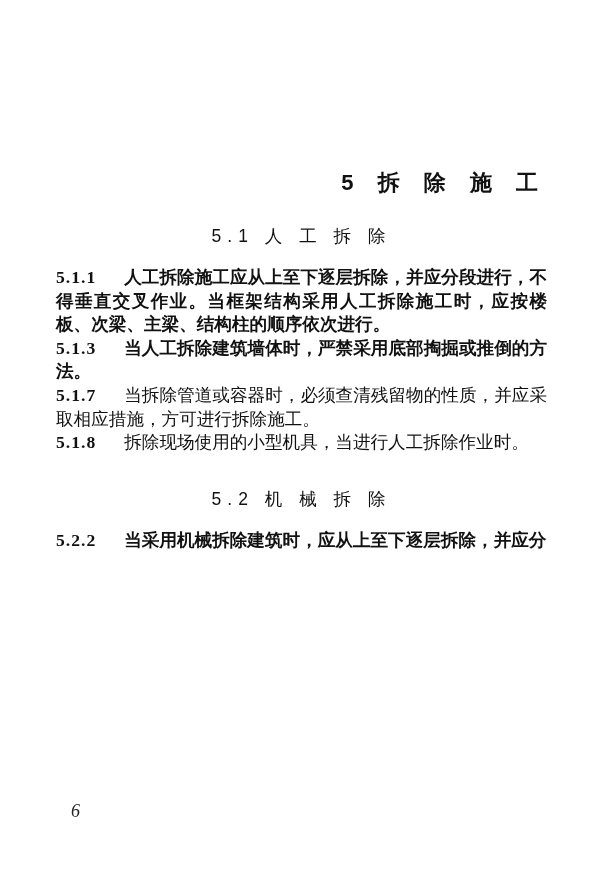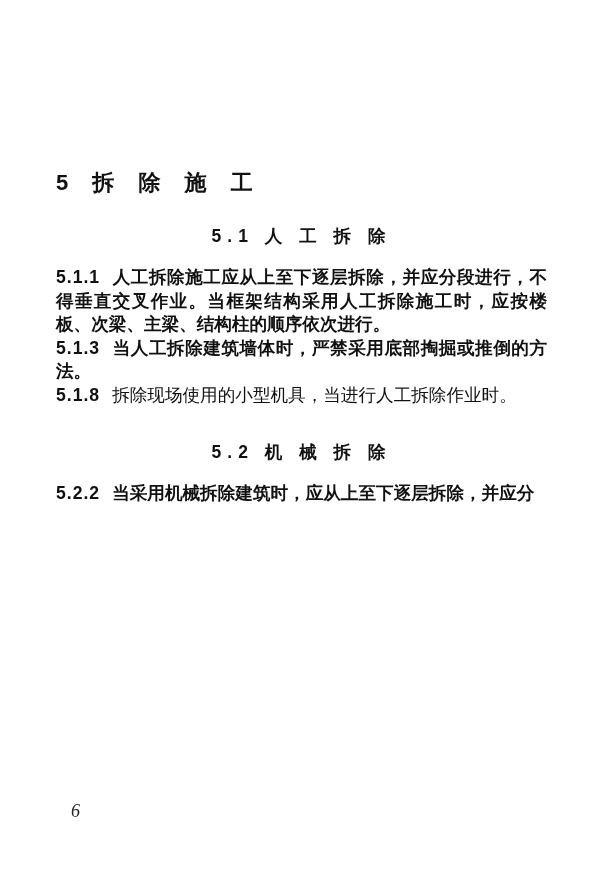--- a/index.html
+++ b/index.html
@@ -13,50 +13,50 @@
     overflow: hidden;
     font-family: "Liberation Serif", "DejaVu Serif", serif;
   }
   .content {
     position: absolute;
     left: 56px;
     top: 168px;
     width: 491px;
   }
   .chapter-title {
-    text-align: left;
+    text-align: right;
     font-family: "Liberation Sans", "DejaVu Sans", sans-serif;
     font-weight: bold;
     font-size: 22px;
     letter-spacing: 9px;
     margin-bottom: 26px;
     white-space: nowrap;
   }
   .section-heading {
     text-align: center;
     font-family: "Liberation Sans", "DejaVu Sans", sans-serif;
-    font-weight: bold;
+    font-weight: normal;
     font-size: 17.5px;
     letter-spacing: 6px;
     margin-bottom: 18px;
     white-space: nowrap;
   }
   .section-heading.second {
     margin-top: 32px;
   }
   .clause {
     font-size: 17.6px;
     line-height: 23.6px;
     text-align: justify;
     text-justify: inter-character;
   }
   .clause .num {
-    font-family: Liberation Sans, sans-serif;
+    font-family: Liberation Serif, serif;
     font-weight: bold;
-    margin-right: 12px;
+    margin-right: 28px;
     letter-spacing: 1px;
   }
   .clause.bold {
     font-family: "Liberation Sans", "DejaVu Sans", sans-serif;
     font-weight: bold;
   }
   .page-number {
     position: absolute;
     left: 71px;
     top: 801px;
@@ -76,20 +76,23 @@
 
     <div class="section-heading">5.1  人 工 拆 除</div>
 
     <p class="clause bold">
       <span class="num">5.1.1</span><span>人工拆除施工应从上至下逐层拆除，并应分段进行，不得垂直交叉作业。当框架结构采用人工拆除施工时，应按楼板、次梁、主梁、结构柱的顺序依次进行。</span>
     </p>
     <p class="clause bold">
       <span class="num">5.1.3</span><span>当人工拆除建筑墙体时，严禁采用底部掏掘或推倒的方法。</span>
     </p>
     <p class="clause">
+      <span class="num">5.1.7</span><span>当拆除管道或容器时，必须查清残留物的性质，并应采取相应措施，方可进行拆除施工。</span>
+    </p>
+    <p class="clause">
       <span class="num">5.1.8</span><span>拆除现场使用的小型机具，当进行人工拆除作业时。</span>
     </p>
 
     <div class="section-heading second">5.2  机 械 拆 除</div>
 
     <p class="clause bold">
       <span class="num">5.2.2</span><span>当采用机械拆除建筑时，应从上至下逐层拆除，并应分</span>
     </p>
 
   </div>

